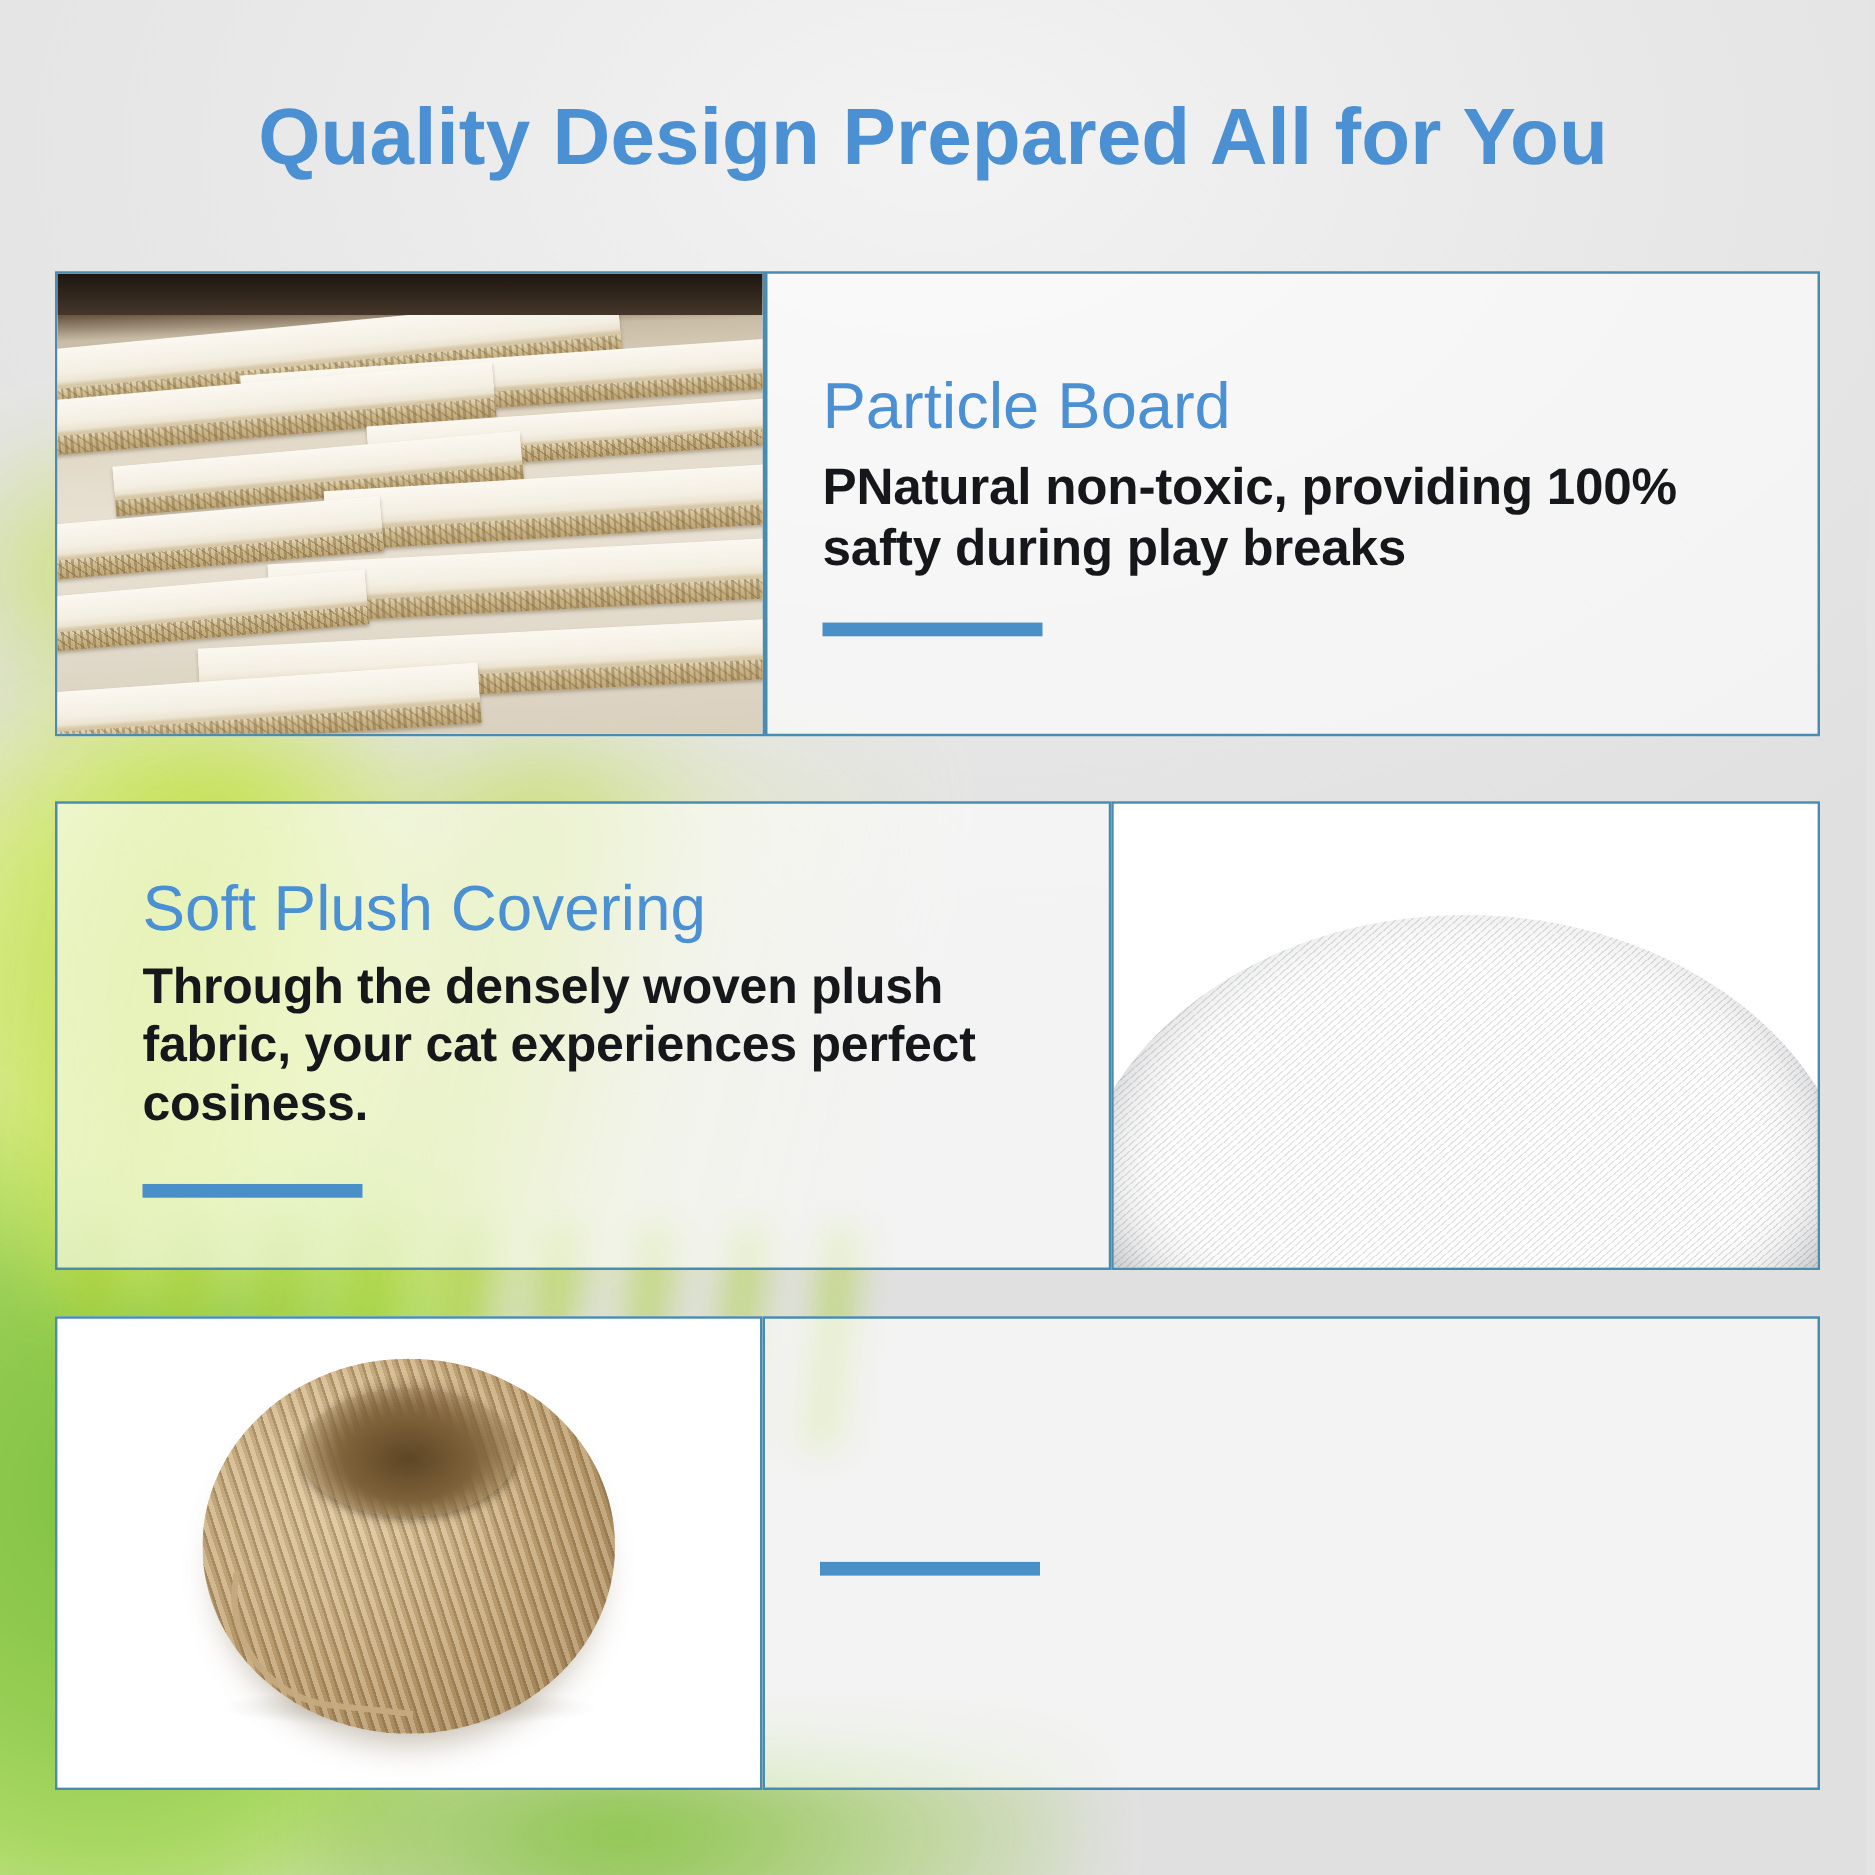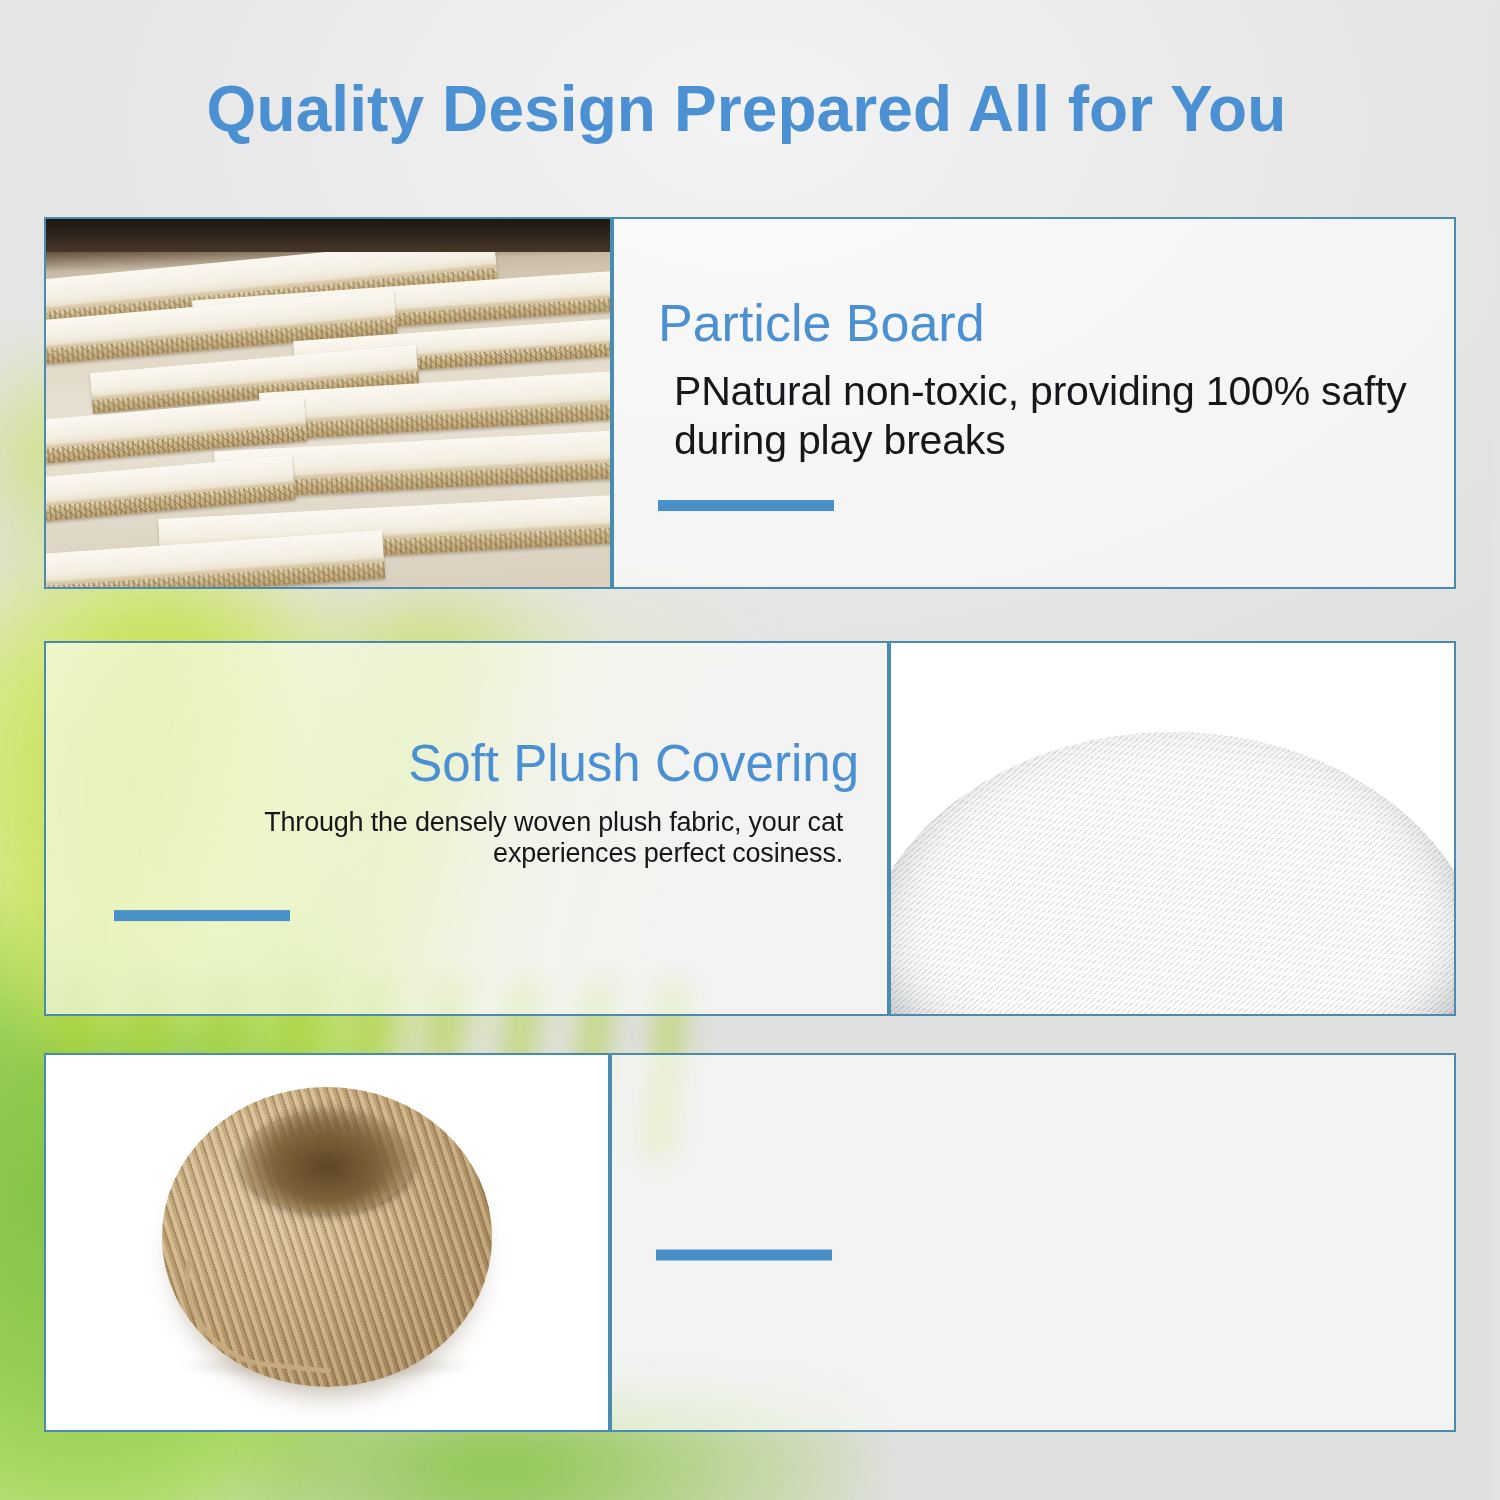--- a/index.html
+++ b/index.html
@@ -124,43 +124,43 @@
     font-weight: normal;
     font-size: 52px;
     line-height: 1.08;
     margin: 0 0 12px 0;
     white-space: nowrap;
   }
   .card-body {
     color: #16171a;
     font-size: 41px;
     line-height: 1.18;
-    margin: 16px;
-    font-weight: 400;
+    margin: 0;
+    font-weight: 700;
     letter-spacing: -.2px;
   }
   .accent-bar {
     margin-top: 36px;
     width: 176px;
     height: 11px;
     background: #4a90c8;
   }
 
   
   #card-1 { left: 44px; top: 217px; width: 1412px; height: 372px; }
   #card-1 .panel-img  { width: 568px; height: 100%; }
   #card-1 .panel-text { width: 844px; height: 100%; }
 
   
   #card-2 { left: 44px; top: 641px; width: 1412px; height: 375px; }
-  #card-2 .panel-text { width: 845px; height: 100%; text-align: right; }
+  #card-2 .panel-text { width: 845px; height: 100%; }
   #card-2 .panel-img  { width: 567px; height: 100%; }
   #card-2 .txt-inner  { left: 68px; }
   #card-2 .card-heading { font-size: 51px; }
-  #card-2 .card-body { font-size: 27px; }
+  #card-2 .card-body { font-size: 40px; }
   #card-2 .accent-bar { margin-top: 40px; }
 
   
   #card-3 { left: 44px; top: 1053px; width: 1412px; height: 379px; }
   #card-3 .panel-img  { width: 566px; height: 100%; }
   #card-3 .panel-text { width: 846px; height: 100%; }
   #card-3 .card-heading { font-size: 52px; margin-bottom: 8px; }
   #card-3 .card-body { font-size: 40px; line-height: 1.16; }
   #card-3 .accent-bar { margin-top: 24px; }
 

